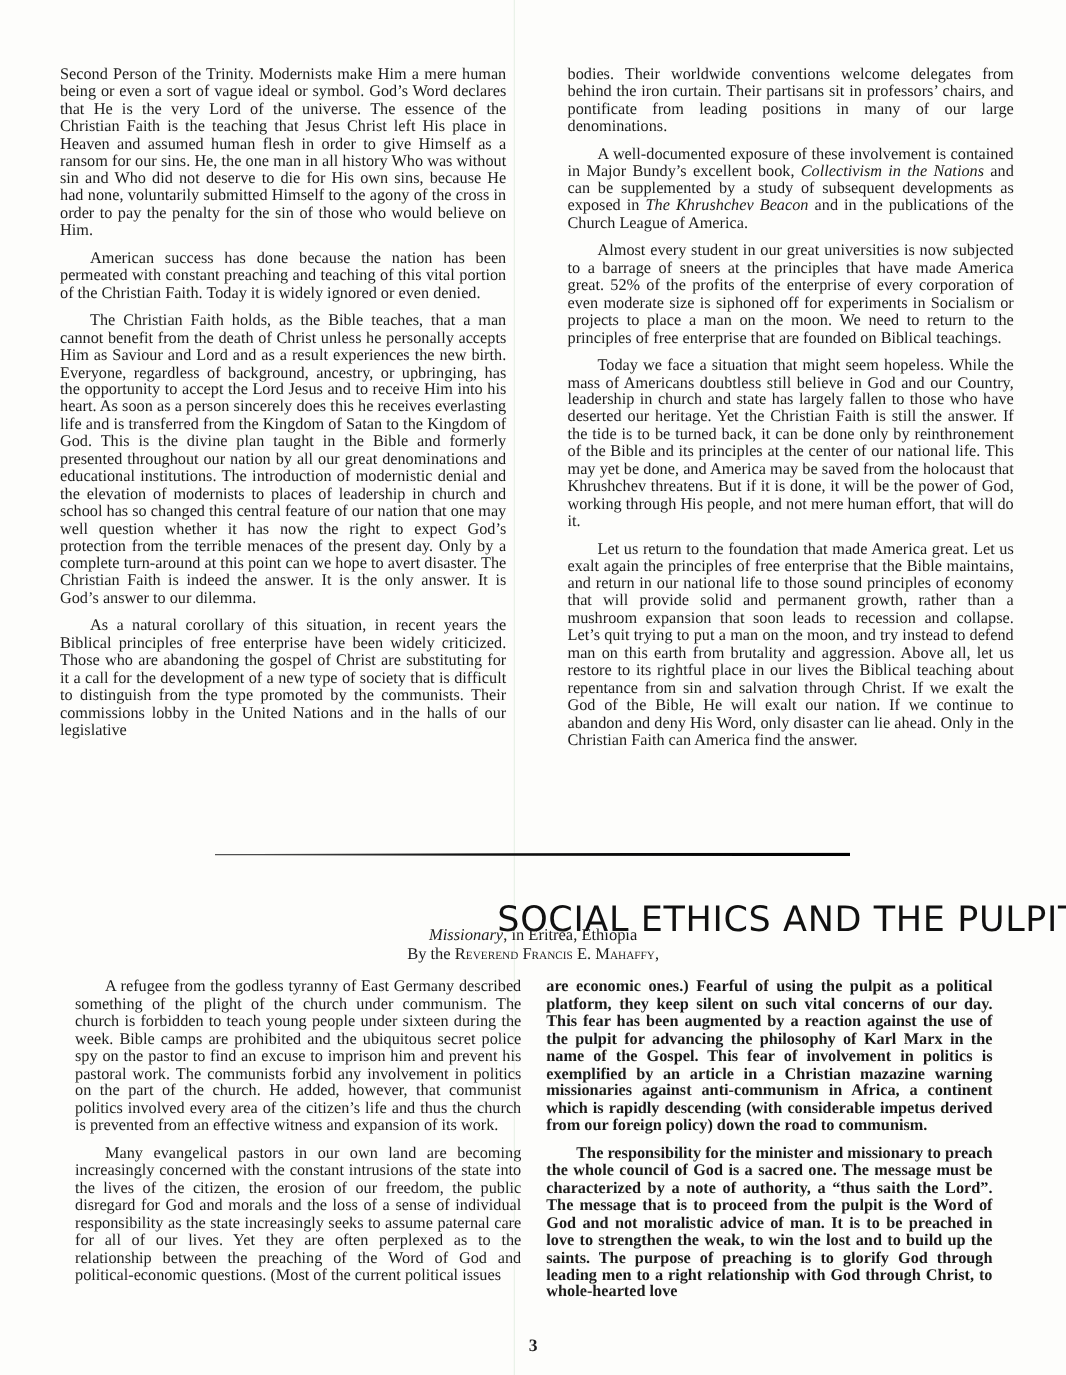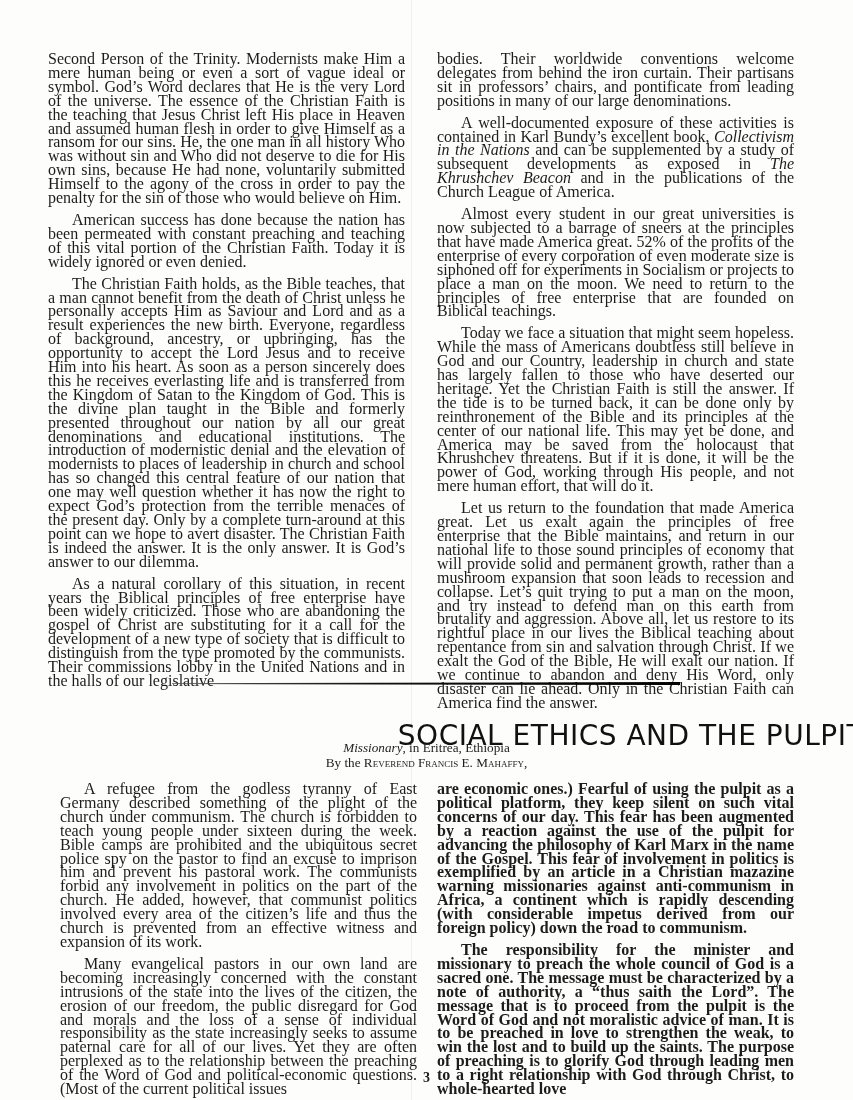--- a/index.html
+++ b/index.html
@@ -1,28 +1,28 @@
 <!DOCTYPE html>
 <html><head>
 <meta charset="utf-8">
 <style>
   html, body { margin:0; padding:0; }
   body {
     width:853px; height:1100px; background:#fdfdfb; position:relative; overflow:hidden;
     font-family:"Liberation Serif","DejaVu Serif",serif; color:#1c1c1c;
   }
   .col {
-    position:absolute; width:357px; font-size:16px; line-height:13.9px;
+    position:absolute; width:357px; font-size:13px; line-height:13.9px;
     text-align:justify; hyphens:none;
   }
   .col p { margin:0 0 8px 0; text-indent:24px; }
   .col p.noindent { text-indent:0; }
   .col p:last-child { margin-bottom:0; }
   #top-left { left:48px; top:52px; }
-  #top-right { left:437px; top:52px; }
+  #top-right { left:454px; top:52px; }
   #bot-left { left:60px; top:782px; }
   #bot-right { left:437px; top:782px;font-weight:bold; }
   .rule {
     position:absolute; left:172px; top:682px; width:508px; height:3px;
     background:linear-gradient(to right, #555 0%, #111 40%, #000 100%);
     clip-path: polygon(0 40%, 100% 0, 100% 100%, 0 70%);
   }
   .title {
     position:absolute; left:0; width:853px; top:700px; text-align:right;
     font-family:"DejaVu Sans","Liberation Sans",sans-serif; font-size:28px;
@@ -46,21 +46,21 @@
 
 <div class="col" id="top-left">
   <p class="noindent">Second Person of the Trinity. Modernists make Him a mere human being or even a sort of vague ideal or symbol. God’s Word declares that He is the very Lord of the universe. The essence of the Christian Faith is the teaching that Jesus Christ left His place in Heaven and assumed human flesh in order to give Himself as a ransom for our sins. He, the one man in all history Who was without sin and Who did not deserve to die for His own sins, because He had none, voluntarily submitted Himself to the agony of the cross in order to pay the penalty for the sin of those who would believe on Him.</p>
   <p>American success has done because the nation has been permeated with constant preaching and teaching of this vital portion of the Christian Faith. Today it is widely ignored or even denied.</p>
   <p>The Christian Faith holds, as the Bible teaches, that a man cannot benefit from the death of Christ unless he personally accepts Him as Saviour and Lord and as a result experiences the new birth. Everyone, regardless of background, ancestry, or upbringing, has the opportunity to accept the Lord Jesus and to receive Him into his heart. As soon as a person sincerely does this he receives everlasting life and is transferred from the Kingdom of Satan to the Kingdom of God. This is the divine plan taught in the Bible and formerly presented throughout our nation by all our great denominations and educational institutions. The introduction of modernistic denial and the elevation of modernists to places of leadership in church and school has so changed this central feature of our nation that one may well question whether it has now the right to expect God’s protection from the terrible menaces of the present day. Only by a complete turn-around at this point can we hope to avert disaster. The Christian Faith is indeed the answer. It is the only answer. It is God’s answer to our dilemma.</p>
   <p>As a natural corollary of this situation, in recent years the Biblical principles of free enterprise have been widely criticized. Those who are abandoning the gospel of Christ are substituting for it a call for the development of a new type of society that is difficult to distinguish from the type promoted by the communists. Their commissions lobby in the United Nations and in the halls of our legislative</p>
 </div>
 
 <div class="col" id="top-right">
   <p class="noindent">bodies. Their worldwide conventions welcome delegates from behind the iron curtain. Their partisans sit in professors’ chairs, and pontificate from leading positions in many of our large denominations.</p>
-  <p><span>A well-documented exposure of these activities is contained in Karl Bundy’s excellent book, </span><i>Collectivism in the Nations</i><span> and can be supplemented by a study of subsequent developments as exposed in </span><i>The Khrushchev Beacon</i><span> and in the publications of the Church League of America.</span></p>
+  <p><span>A well-documented exposure of these involvement is contained in Major Bundy’s excellent book, </span><i>Collectivism in the Nations</i><span> and can be supplemented by a study of subsequent developments as exposed in </span><i>The Khrushchev Beacon</i><span> and in the publications of the Church League of America.</span></p>
   <p>Almost every student in our great universities is now subjected to a barrage of sneers at the principles that have made America great. 52% of the profits of the enterprise of every corporation of even moderate size is siphoned off for experiments in Socialism or projects to place a man on the moon. We need to return to the principles of free enterprise that are founded on Biblical teachings.</p>
   <p>Today we face a situation that might seem hopeless. While the mass of Americans doubtless still believe in God and our Country, leadership in church and state has largely fallen to those who have deserted our heritage. Yet the Christian Faith is still the answer. If the tide is to be turned back, it can be done only by reinthronement of the Bible and its principles at the center of our national life. This may yet be done, and America may be saved from the holocaust that Khrushchev threatens. But if it is done, it will be the power of God, working through His people, and not mere human effort, that will do it.</p>
   <p>Let us return to the foundation that made America great. Let us exalt again the principles of free enterprise that the Bible maintains, and return in our national life to those sound principles of economy that will provide solid and permanent growth, rather than a mushroom expansion that soon leads to recession and collapse. Let’s quit trying to put a man on the moon, and try instead to defend man on this earth from brutality and aggression. Above all, let us restore to its rightful place in our lives the Biblical teaching about repentance from sin and salvation through Christ. If we exalt the God of the Bible, He will exalt our nation. If we continue to abandon and deny His Word, only disaster can lie ahead. Only in the Christian Faith can America find the answer.</p>
 </div>
 
 <div class="rule"></div>
 
 <h1 class="title">SOCIAL ETHICS AND THE PULPIT</h1>
 
 <div class="byline">

